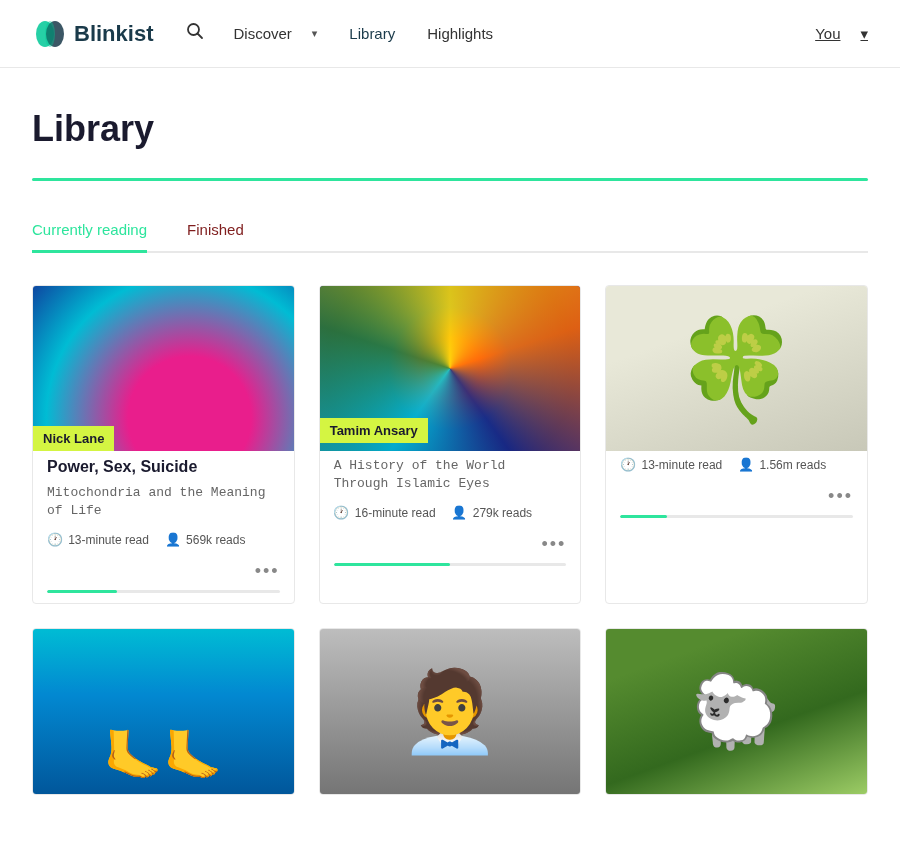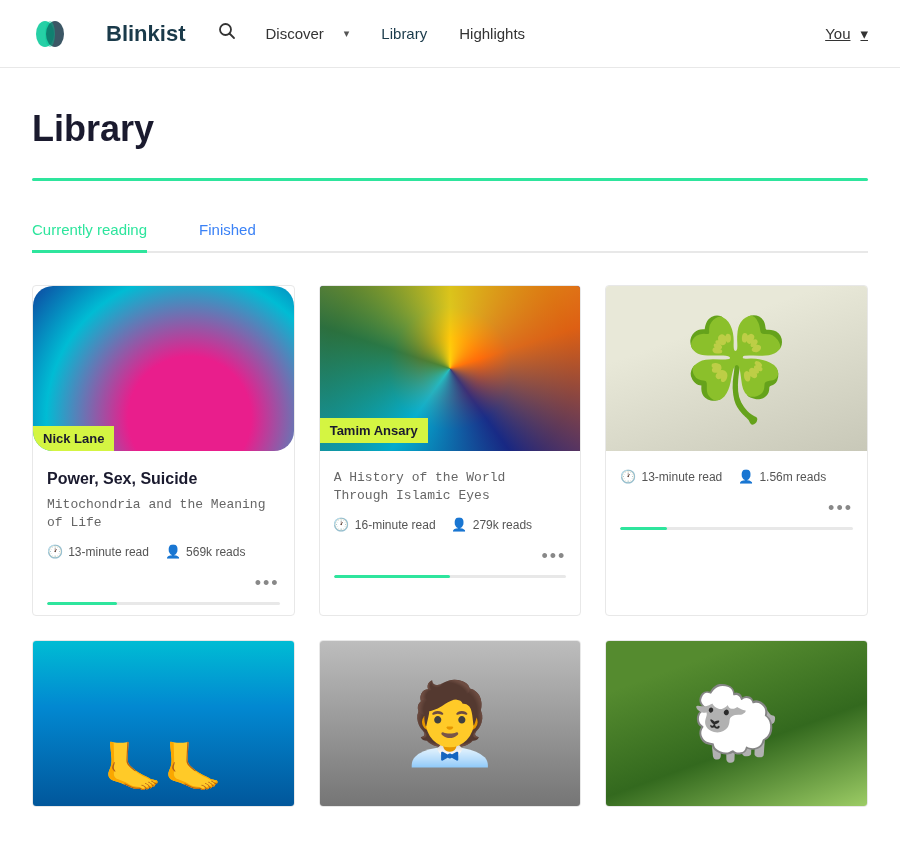--- a/index.html
+++ b/index.html
@@ -21,21 +21,20 @@
       text-decoration: none;
     }
     .logo-icon {
       width: 36px;
       height: 36px;
     }
     .logo-text {
       font-size: 22px;
       font-weight: 700;
       color: #1a3a4a;
-      margin-left: 32px;
     }
     .nav-search {
       margin-right: 28px;
       color: #333;
       cursor: pointer;
       font-size: 20px;
     }
     .nav-links {
       display: flex;
       align-items: center;
@@ -54,21 +53,21 @@
     .nav-link.active {
       color: #1a3a4a;
       font-weight: 500;
     }
     .nav-link .chevron {
       font-size: 11px;
       color: #555;
     }
     .nav-right {
       display: flex;
-      gap: 10px;
+      gap: 20px;
       font-size: 15px;
       color: #333;
       cursor: pointer;
       text-decoration: underline;
     }
 
     
     .main {
       max-width: 900px;
       margin: 0 auto;
@@ -83,31 +82,31 @@
     .green-divider {
       height: 3px;
       background: #2ee59d;
       border-radius: 2px;
       margin-bottom: 28px;
     }
 
     
     .tabs {
       display: flex;
-      gap: 12px;
+      gap: 0;
       margin-bottom: 32px;
       border-bottom: 2px solid #e8e8e8;
       align-items: center;
     }
     .tab {
       padding: 12px 0;
       margin-right: 40px;
       font-size: 15px;
       cursor: pointer;
-      color: #3b82f6;
+      color: #7f1d1d;
       border-bottom: 3px solid transparent;
       margin-bottom: -2px;
     }
     .tab.active {
       color: #2ee59d;
       border-bottom-color: #2ee59d;
       font-weight: 500;
     }
 
     
@@ -132,21 +131,21 @@
       position: absolute;
       bottom: 0;
       left: 0;
       background: #d4f542;
       padding: 5px 10px;
       font-size: 13px;
       font-weight: 600;
       color: #1a1a2e;
     }
     .book-info {
-      padding: 18px 14px 10px;
+      padding: 6px 14px 10px;
     }
     .book-title {
       font-size: 16px;
       font-weight: 700;
       color: #1a1a2e;
       margin-bottom: 6px;
       line-height: 1.3;
     }
     .book-subtitle {
       font-size: 13px;
@@ -190,21 +189,21 @@
       overflow: hidden;
       margin-top: 4px;
     }
     .progress-bar-fill {
       height: 100%;
       background: #2ee59d;
       border-radius: 2px;
     }
 
     
-    .cover-1 { background: radial-gradient(circle at 60% 80%, #e91e8c 30%, #00bcd4 70%, #0d47a1 100%); border-radius: 20px; }
+    .cover-1 { background: radial-gradient(circle at 60% 80%, #e91e8c 30%, #00bcd4 70%, #0d47a1 100%); }
     .cover-2 { background: radial-gradient(circle at 50% 50%, #ffd54f 0%, #ff7043 20%, #1565c0 40%, #0d47a1 60%, #1a237e 80%, #311b92 100%); position: relative; }
     .cover-2-inner { position: absolute; inset: 0; background: conic-gradient(from 0deg at 50% 50%, #ffd700, #ff6b00, #1a237e, #00bcd4, #2e7d32, #ffd700); opacity: 0.85; }
     .cover-3 { background: linear-gradient(160deg, #e8e8d8 30%, #c8c8b8 100%); display: flex; align-items: center; justify-content: center; }
     .clover { font-size: 100px; line-height: 1; color: #2e7d32; }
     .cover-4 { background: linear-gradient(180deg, #00bcd4 0%, #0288d1 40%, #01579b 100%); display: flex; align-items: flex-end; justify-content: center; }
     .feet { font-size: 48px; padding-bottom: 10px; }
     .cover-5 { background: linear-gradient(180deg, #bdbdbd 0%, #757575 100%); display: flex; align-items: center; justify-content: center; }
     .person-silhouette { font-size: 80px; color: #424242; }
     .cover-6 { background: linear-gradient(160deg, #558b2f 20%, #33691e 60%, #9ccc65 100%); display: flex; align-items: center; justify-content: center; }
     .sheep { font-size: 72px; }

